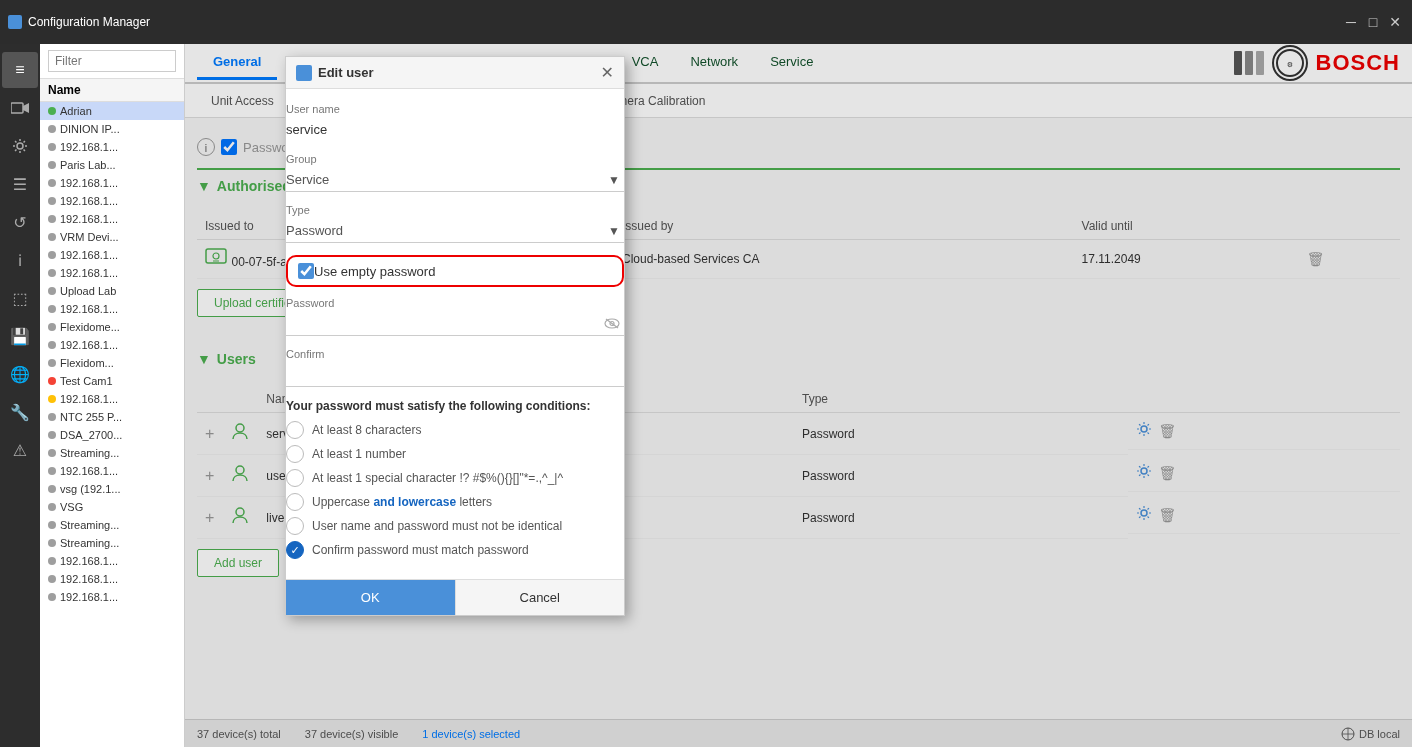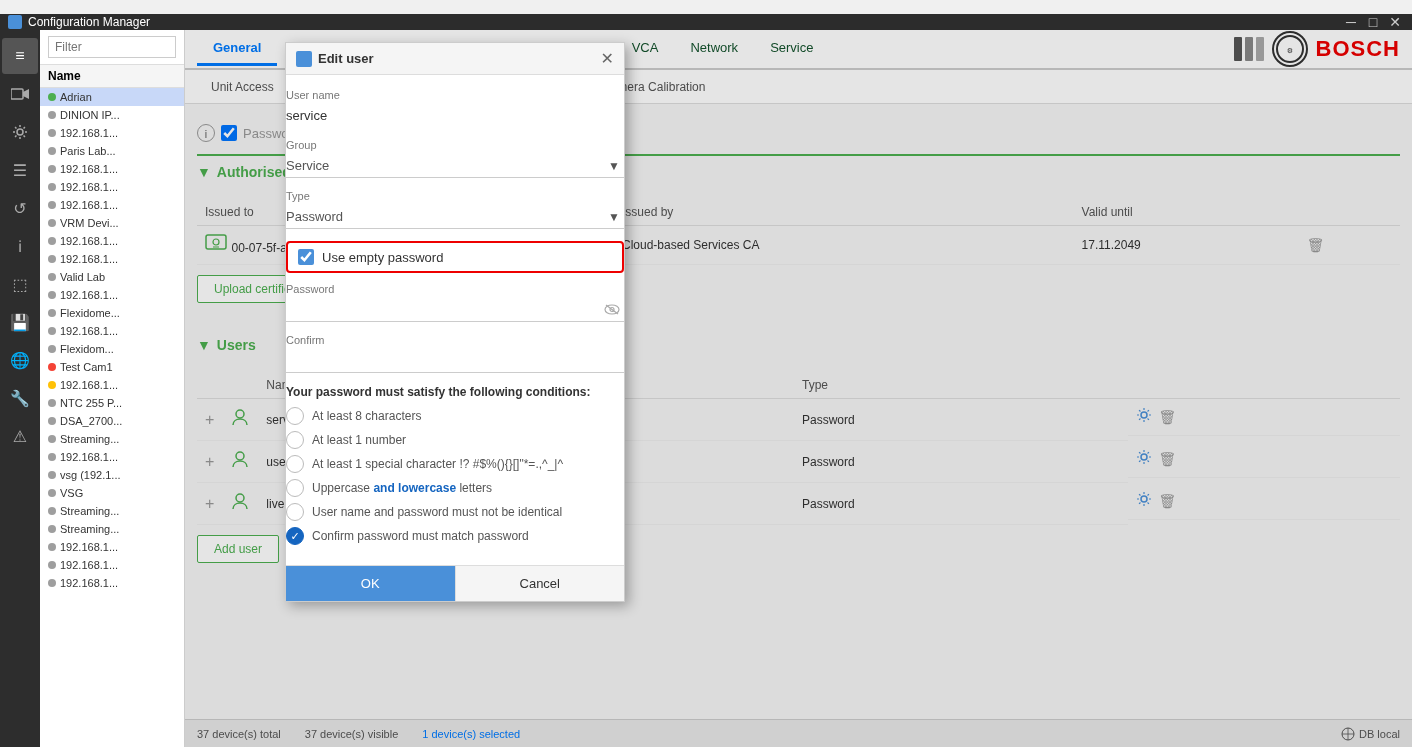--- a/index.html
+++ b/index.html
@@ -2,21 +2,21 @@
 <html><head>
   <meta charset="utf-8">
   <style>
     * { box-sizing: border-box; margin: 0; padding: 0; }
     body { font-family: Arial, sans-serif; font-size: 13px; background: #e8e8e8; overflow: hidden; width: 1412px; height: 747px; }
 
     
     .app-window { width: 1412px; height: 747px; display: flex; flex-direction: column; background: #f0f0f0; }
 
     
-    .title-bar { height: 16px; background: #2c2c2c; display: flex; align-items: center; padding: 0 8px; color: #fff; font-size: 12px; justify-content: space-between; margin-top: 14px; }
+    .title-bar { height: 44px; background: #2c2c2c; display: flex; align-items: center; padding: 0 8px; color: #fff; font-size: 12px; justify-content: space-between; }
     .title-bar-left { display: flex; align-items: center; gap: 6px; }
     .title-bar-icon { width: 14px; height: 14px; background: #4a90d9; border-radius: 2px; }
     .title-bar-controls { display: flex; gap: 4px; }
     .title-bar-btn { width: 18px; height: 18px; display: flex; align-items: center; justify-content: center; color: #ccc; font-size: 14px; cursor: pointer; }
 
     
     .main-layout { display: flex; flex: 1; overflow: hidden; }
 
     
     .left-sidebar { width: 40px; background: #2d2d2d; display: flex; flex-direction: column; align-items: center; padding-top: 8px; gap: 2px; }
@@ -97,21 +97,21 @@
 
     
     .form-group { margin-bottom: 12px; }
     .form-label { font-size: 11px; color: #777; margin-bottom: 3px; display: block; }
     .form-value { font-size: 13px; color: #333; padding: 4px 0; }
     .form-select-wrapper { position: relative; }
     .form-select { width: 100%; border: none; border-bottom: 1px solid #ccc; padding: 4px 24px 4px 0; font-size: 13px; color: #555; appearance: none; background: #fff; cursor: pointer; }
     .form-select-arrow { position: absolute; right: 4px; top: 50%; transform: translateY(-50%); color: #555; font-size: 12px; pointer-events: none; }
 
     
-    .checkbox-row { display: flex; align-items: center; gap: 8px; border: 2px solid #e00; padding: 6px 10px; margin: 10px 0; border-radius: 4px; }
+    .checkbox-row { display: flex; align-items: center; border: 2px solid #e00; padding: 6px 10px; margin: 10px 0; border-radius: 10px; }
     .modal-checkbox { width: 16px; height: 16px; accent-color: #4a90d9; cursor: pointer; }
     .checkbox-label { font-size: 13px; color: #333; }
 
     
     .password-row { position: relative; margin-bottom: 10px; }
     .password-input { width: 100%; border: none; border-bottom: 1px solid #ccc; padding: 4px 28px 4px 0; font-size: 13px; color: #ccc; background: transparent; }
     .password-toggle { position: absolute; right: 4px; top: 50%; transform: translateY(-50%); cursor: pointer; color: #aaa; font-size: 14px; }
 
     
     .conditions-title { font-size: 12px; color: #333; font-weight: bold; margin-bottom: 8px; }
@@ -217,21 +217,21 @@
           <div class="device-item">
             <span style="width:8px;height:8px;border-radius:50%;background:#9e9e9e;flex-shrink:0;display:inline-block;"></span>
             <span>192.168.1...</span>
           </div>
           <div class="device-item">
             <span style="width:8px;height:8px;border-radius:50%;background:#9e9e9e;flex-shrink:0;display:inline-block;"></span>
             <span>192.168.1...</span>
           </div>
           <div class="device-item">
             <span style="width:8px;height:8px;border-radius:50%;background:#9e9e9e;flex-shrink:0;display:inline-block;"></span>
-            <span>Valid Lab</span>
+            <span>Upload Lab</span>
           </div>
           <div class="device-item">
             <span style="width:8px;height:8px;border-radius:50%;background:#9e9e9e;flex-shrink:0;display:inline-block;"></span>
             <span>192.168.1...</span>
           </div>
           <div class="device-item">
             <span style="width:8px;height:8px;border-radius:50%;background:#9e9e9e;flex-shrink:0;display:inline-block;"></span>
             <span>Flexidome...</span>
           </div>
           <div class="device-item">

